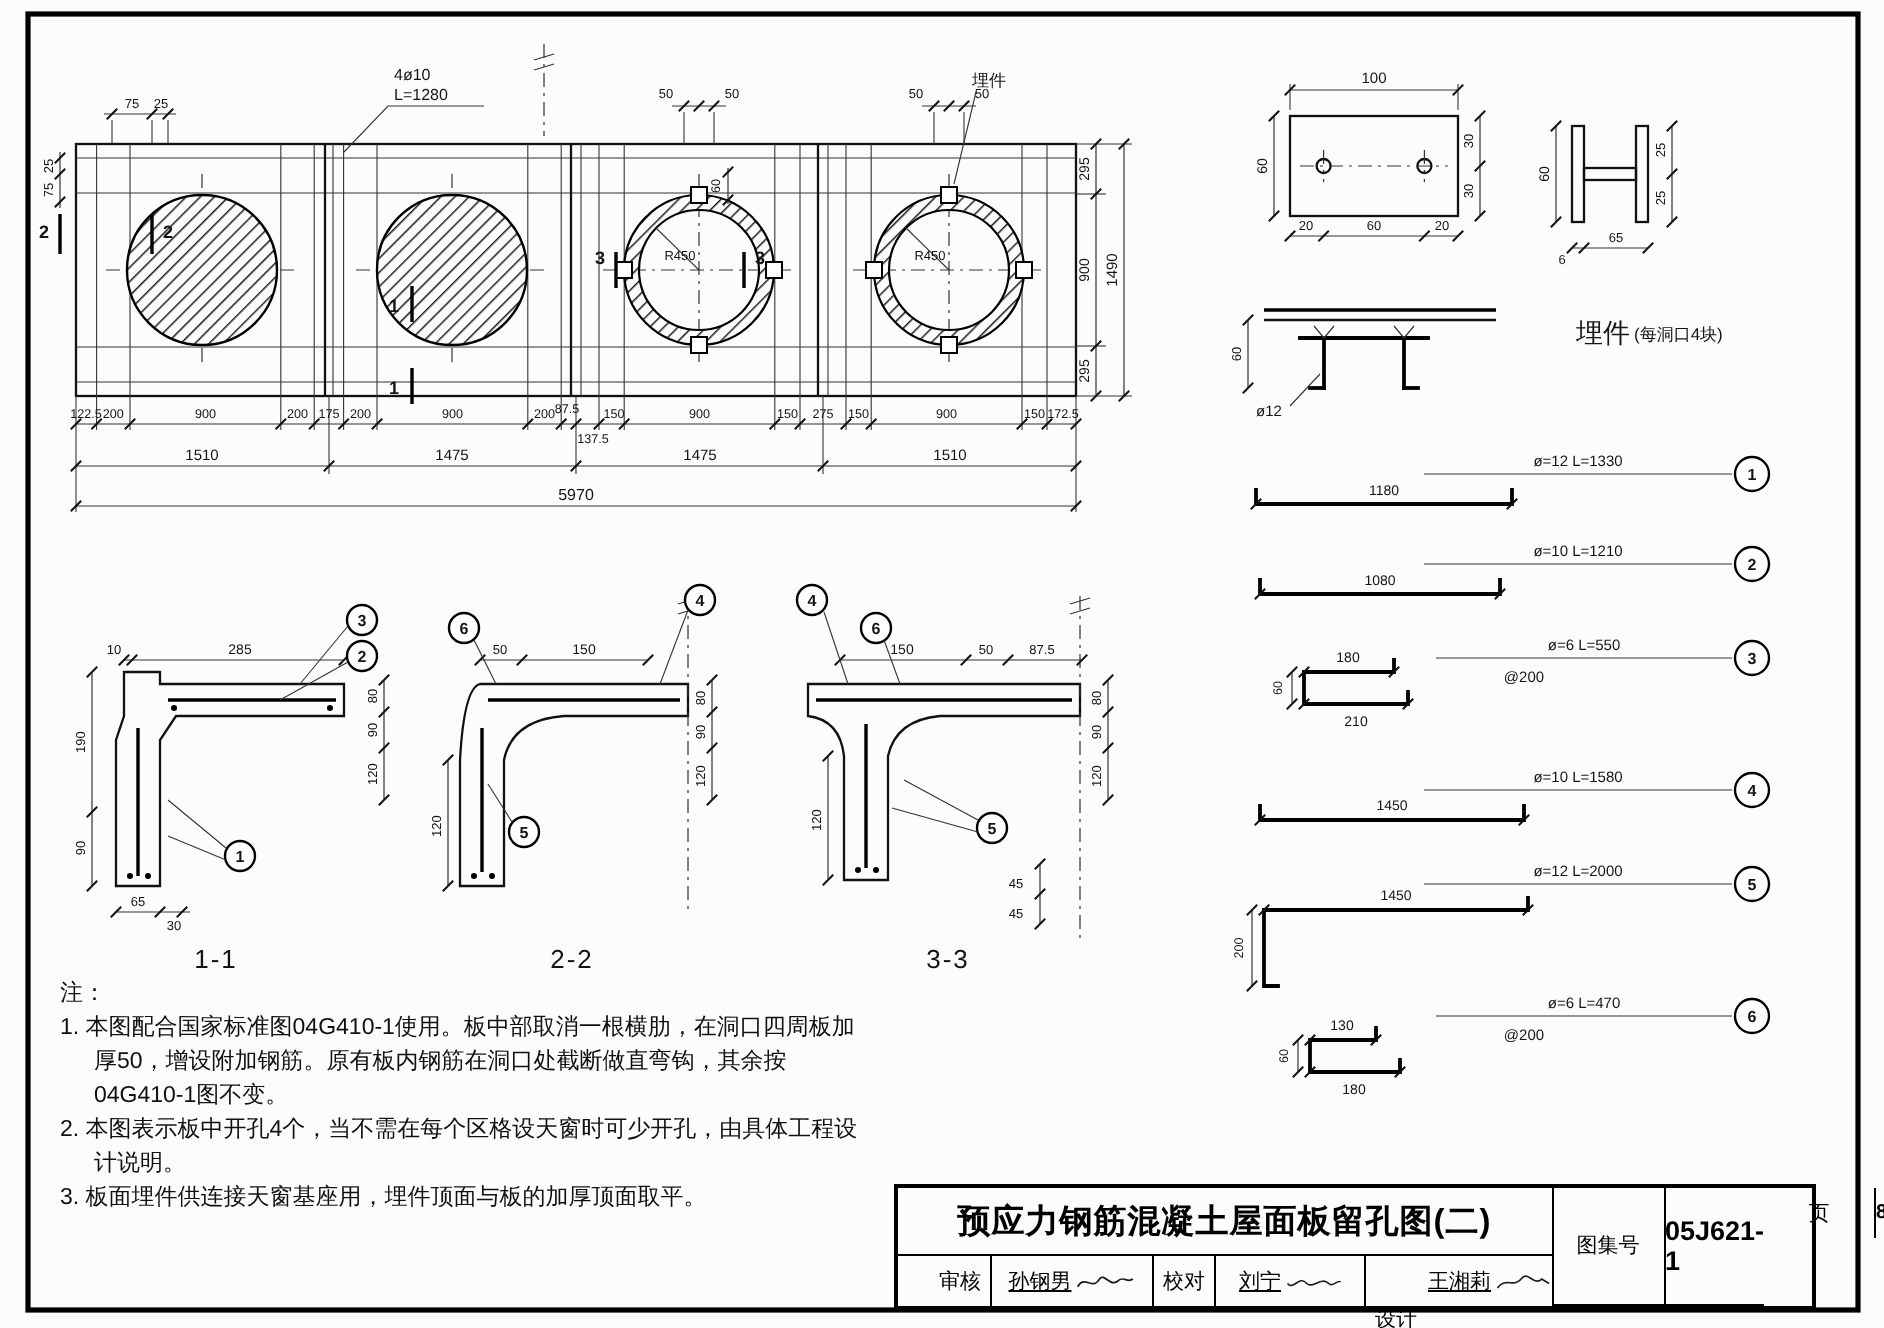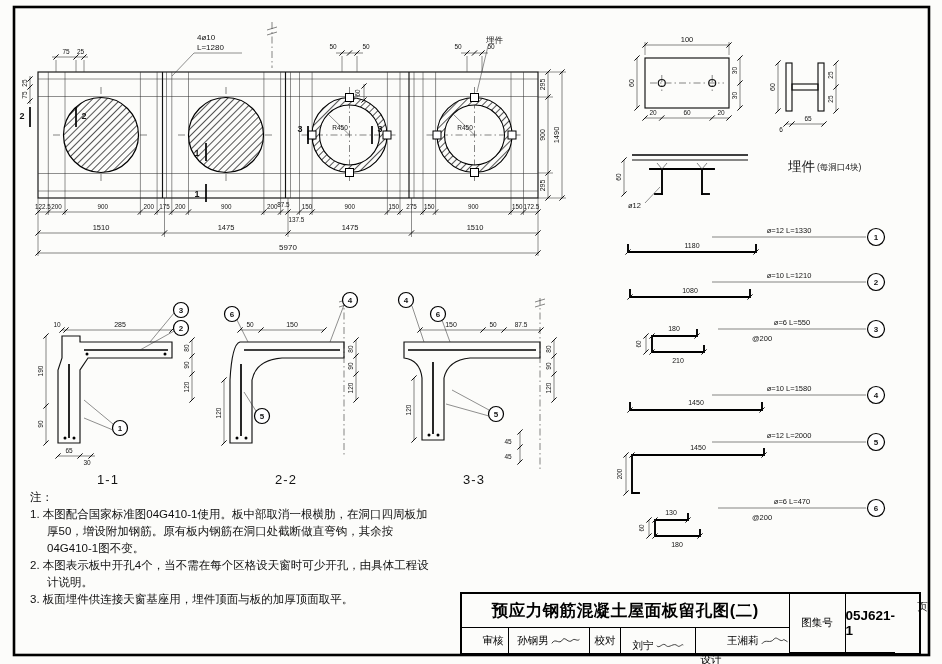--- a/index.html
+++ b/index.html
@@ -17,30 +17,30 @@
   .thk{stroke:#000;stroke-width:1.7;fill:none;}
   .dim{stroke:#333;stroke-width:.6;fill:none;}
   .bar{stroke:#000;stroke-width:1.9;fill:none;stroke-linecap:square;}
   .dash{stroke:#333;stroke-width:.6;stroke-dasharray:7 3 1.5 3;fill:none;}
   .callout{fill:#fff;stroke:#000;stroke-width:1.2;}
   
   .notes{position:absolute;left:30px;top:489px;width:406px;font-size:11.5px;
          line-height:17px;color:#101010;}
   .note-item{padding-left:17px;text-indent:-17px;}
   
-  .titleblock{position:absolute;left:460px;top:592px;width:461px;height:63px;
+  .titleblock{position:absolute;left:447px;top:592px;width:461px;height:63px;
               border:2.2px solid #000;box-sizing:border-box;display:flex;background:#fcfcfa;}
   .tb-left{width:330px;border-right:1.6px solid #000;display:flex;flex-direction:column;}
   .tb-title{flex:1;display:flex;align-items:center;justify-content:center;
             font-size:16.5px;font-weight:bold;letter-spacing:.5px;border-bottom:1.4px solid #000;}
   .tb-roles{height:25px;display:flex;align-items:stretch;}
   .tb-cell{display:flex;align-items:center;justify-content:center;border-right:1px solid #000;
            font-size:10.5px;white-space:nowrap;}
   .tb-cell:last-child{border-right:none;justify-content:flex-end;}
-  .tb-name{gap:2px;}
+  .tb-name{gap:2px;text-decoration:underline;}
   .tb-right{flex:1;display:flex;flex-direction:row;}
   .tb-r-top{flex:1;display:flex;border-bottom:1.4px solid #000;}
   .tb-r-bot{height:25px;display:flex;}
   .tb-atlas-label{width:55px;border-right:1px solid #000;display:flex;align-items:center;justify-content:center;font-size:10.5px;}
   .tb-atlas-no{flex:1;display:flex;align-items:center;justify-content:center;font-size:13.5px;font-weight:bold;}
   .tb-page-label{width:55px;border-right:1px solid #000;display:flex;align-items:center;justify-content:center;font-size:10.5px;}
   .tb-page-no{flex:1;display:flex;align-items:center;justify-content:center;font-size:10px;font-weight:bold;}
   .sig{display:inline-block;}
 </style>
 </head>
@@ -618,21 +618,21 @@
     <div class="tb-title">预应力钢筋混凝土屋面板留孔图(二)</div>
     <div class="tb-roles">
       <div class="tb-cell" style="width:30px;padding-left:16px;">审核</div>
       <div class="tb-cell tb-name" style="width:80px;">
         <span>孙钢男</span>
         <svg class="sig" width="30" height="16" viewBox="0 0 38 16">
           <path d="M1,11 C6,3 10,14 15,6 C18,2 22,12 27,7 C30,4 33,9 36,6" stroke="#1a1a1a" stroke-width="1.1" fill="none"></path>
         </svg>
       </div>
       <div class="tb-cell" style="width:30px;">校对</div>
-      <div class="tb-cell tb-name" style="width:74px;align-items:flex-end;">
+      <div class="tb-cell tb-name" style="width:74px;">
         <span>刘宁</span>
         <svg class="sig" width="28" height="16" viewBox="0 0 38 16">
           <path d="M1,9 C5,14 9,3 14,9 C18,13 24,4 29,9 C32,12 35,6 37,8" stroke="#1a1a1a" stroke-width="1.1" fill="none"></path>
         </svg>
       </div>
       <div class="tb-cell" style="width:30px;margin-top:32px;">设计</div>
       <div class="tb-cell tb-name" style="flex:1;">
         <span>王湘莉</span>
         <svg class="sig" width="28" height="16" viewBox="0 0 38 16">
           <path d="M1,12 C7,4 12,13 18,5 C22,1 26,11 31,6 L36,9" stroke="#1a1a1a" stroke-width="1.1" fill="none"></path>

